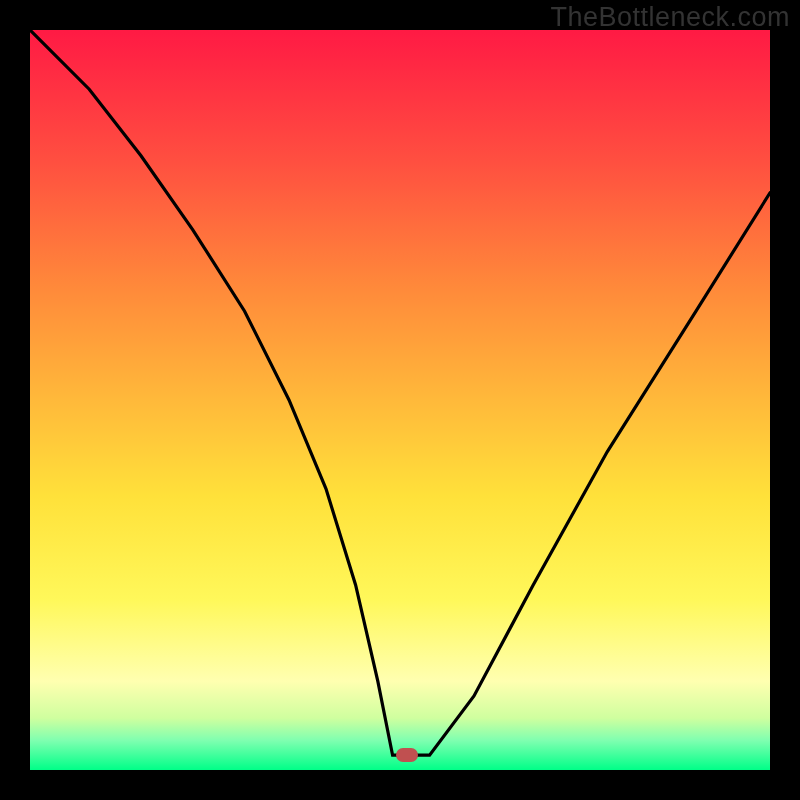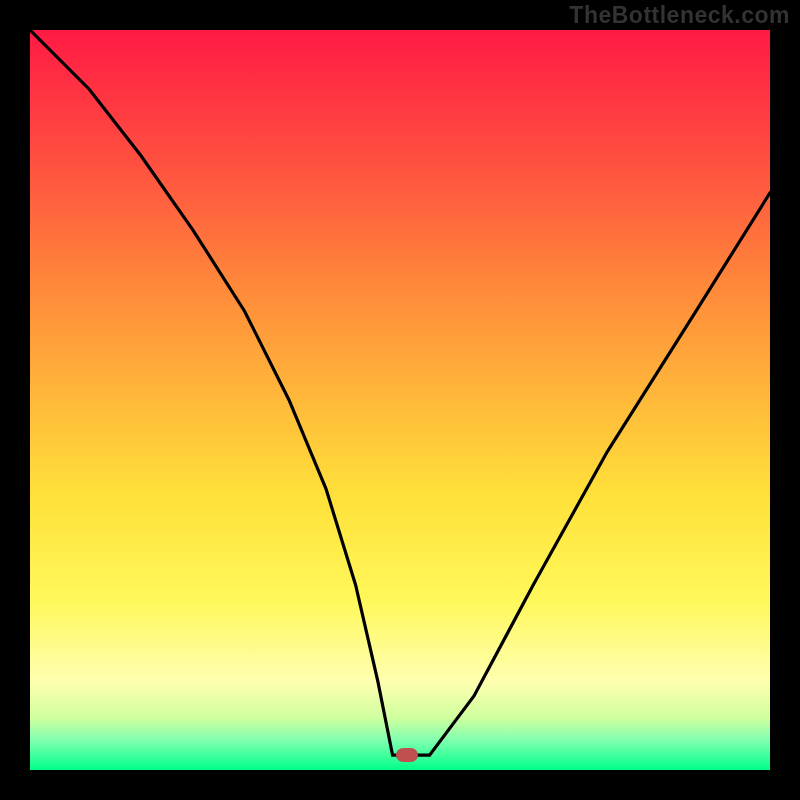--- a/index.html
+++ b/index.html
@@ -15,22 +15,22 @@
     width: 800px;
     height: 800px;
     position: relative;
     background: #000;
   }
   .watermark {
     position: absolute;
     top: 2px;
     right: 10px;
     color: #333;
-    font-size: 23px;
-    font-weight: bold;
+    font-size: 27px;
+    font-weight: normal;
     letter-spacing: 0.5px;
     z-index: 5;
   }
   .plot {
     position: absolute;
     left: 30px;
     top: 30px;
     width: 740px;
     height: 740px;
     background: linear-gradient(to bottom,

